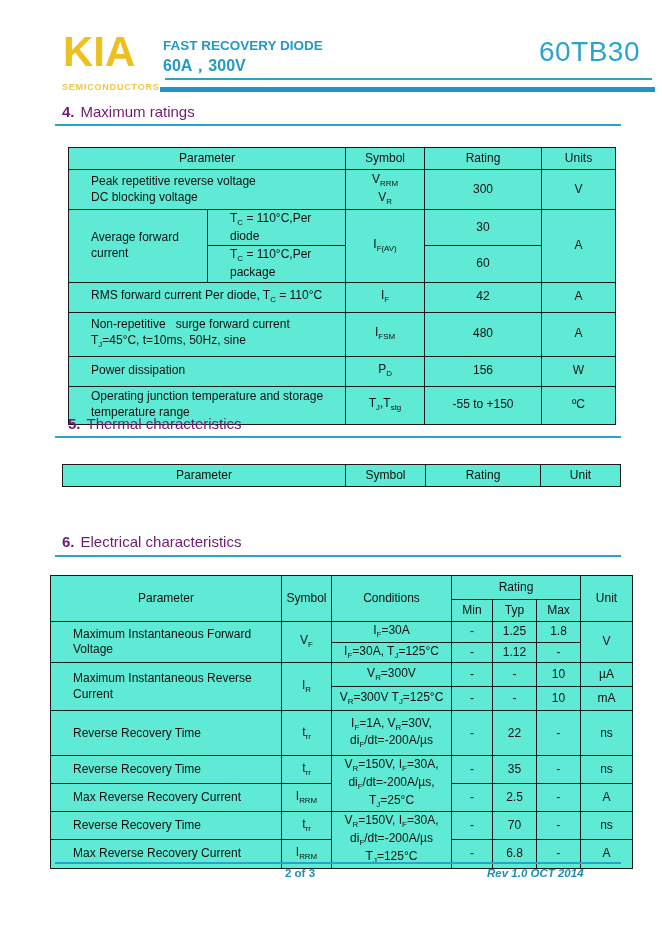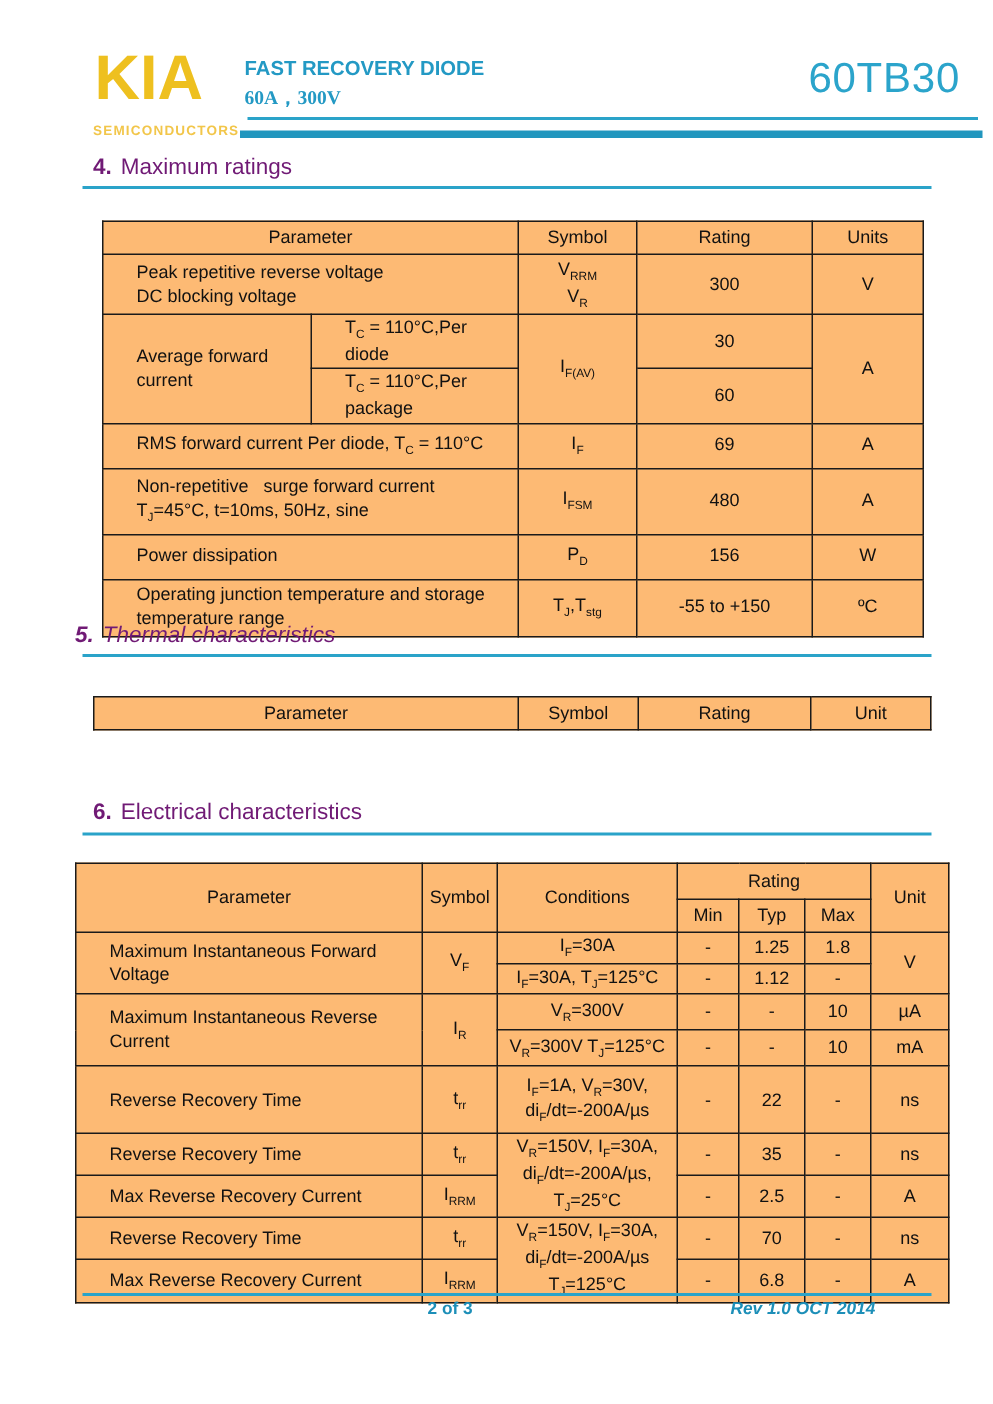--- a/index.html
+++ b/index.html
@@ -14,32 +14,32 @@
   
   .logo {
     left: 63px; top: 31px; font-size: 42px; font-weight: 700;
     color: #eec01f; letter-spacing: 0px; line-height: 1;
   }
   .logo-sub {
     left: 62px; top: 82px; font-size: 9px; font-weight: 700;
     color: #f2c64a; letter-spacing: 0.8px;
   }
   .product-title { left: 163px; top: 38px; font-size: 13.5px; font-weight: 700; color: #2399c4; }
-  .product-spec  { left: 163px; top: 56px; font-size: 13px; font-weight: 700; color: #2399c4; font-family: Liberation Serif, serif; }
+  .product-spec  { left: 163px; top: 56px; font-size: 16px; font-weight: 700; color: #2399c4; }
   .part-number   { right: 22px; top: 36px; font-size: 28px; color: #2ba4cb; letter-spacing: 0.5px; }
   .rule-thin  { left: 165px; top: 78px; width: 487px; height: 2px; background: #2aa3c9; }
   .rule-thick { left: 160px; top: 87px; width: 495px; height: 5px; background: #2196be; }
 
   
   .sec-h { font-size: 15px; color: #701a75; }
   .sec-h .num { font-weight: 700; margin-right: 6px; }
   .sec-rule { height: 2px; background: #2aa3c9; width: 566px; left: 55px; }
 
   
-  .tbl { border-collapse: collapse; position: absolute; table-layout: fixed; background: #fdba74; }
+  .tbl { border-collapse: collapse; position: absolute; table-layout: fixed; background: #5eead4; }
   .tbl td {
     border: 1px solid #1a1a1a; font-size: 12px; text-align: center;
     vertical-align: middle; padding: 1px 3px; line-height: 1.3; color: #111;
   }
   .tbl td.param { text-align: left; padding-left: 22px; padding-right: 5px; }
   sub { font-size: 0.66em; }
 
   .t1 { left: 68px; top: 147px; width: 547px; }
   .t2 { left: 62px; top: 464px; width: 558px; }
   .t3 { left: 50px; top: 575px; width: 582px; }
@@ -93,21 +93,21 @@
     <td>30</td>
     <td rowspan="2">A</td>
   </tr>
   <tr style="height:21px">
     <td class="param">T<sub>C</sub> = 110°C,Per package</td>
     <td>60</td>
   </tr>
   <tr style="height:30px">
     <td colspan="2" class="param">RMS forward current Per diode, T<sub>C</sub> = 110°C</td>
     <td>I<sub>F</sub></td>
-    <td>69</td>
+    <td>42</td>
     <td>A</td>
   </tr>
   <tr style="height:44px">
     <td colspan="2" class="param">Non-repetitive&nbsp;&nbsp; surge forward current<br>T<sub>J</sub>=45°C, t=10ms, 50Hz, sine</td>
     <td>I<sub>FSM</sub></td>
     <td>480</td>
     <td>A</td>
   </tr>
   <tr style="height:30px">
     <td colspan="2" class="param">Power dissipation</td>
@@ -117,21 +117,21 @@
   </tr>
   <tr style="height:38px">
     <td colspan="2" class="param">Operating junction temperature and storage<br>temperature range</td>
     <td>T<sub>J</sub>,T<sub>stg</sub></td>
     <td>-55 to +150</td>
     <td>ºC</td>
   </tr>
 </tbody>
   </table>
 
-<div class="abs sec-h" style="left:50px; top:415px;font-style:italic;">
+<div class="abs sec-h" style="left:68px; top:415px;">
   <span class="num">5.</span><span>Thermal characteristics</span>
 </div>
 <div class="abs sec-rule" style="top:436px;"></div>
 
 <table class="tbl t2">
   <colgroup>
       <col style="width:283px">
       <col style="width:80px">
       <col style="width:115px">
       <col style="width:80px">

